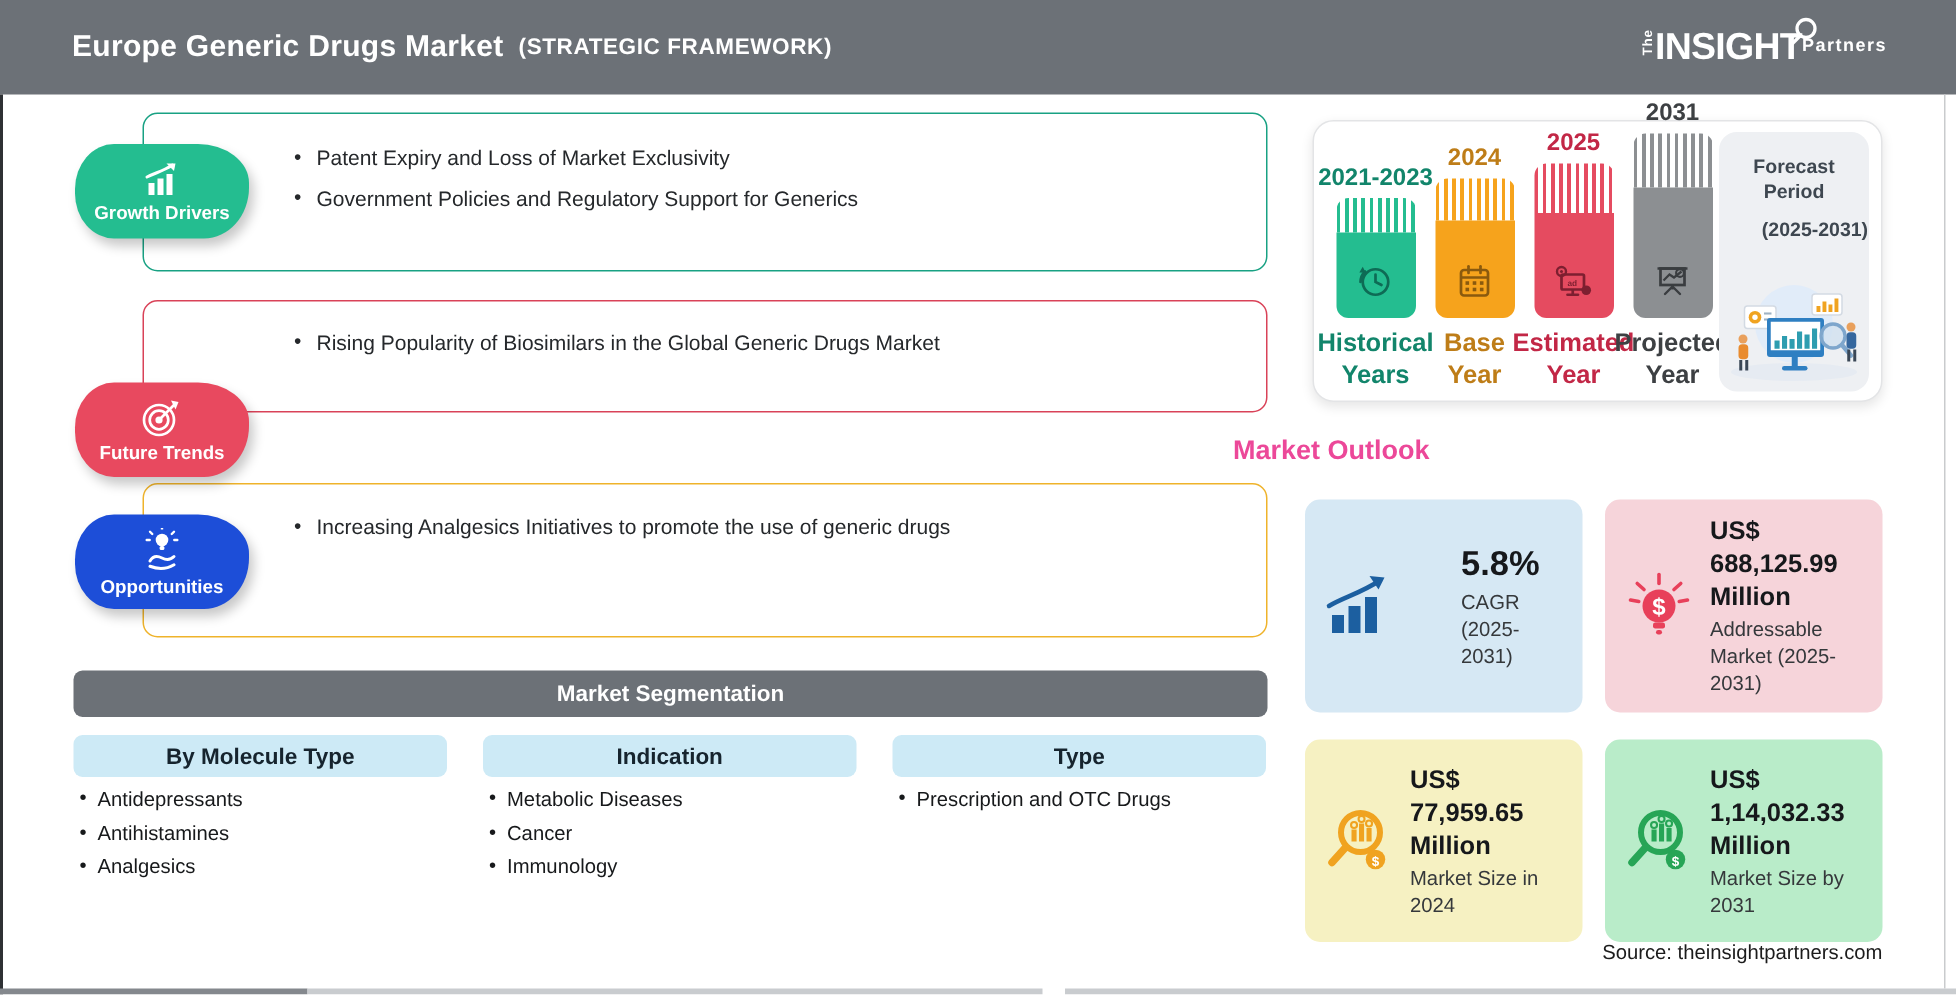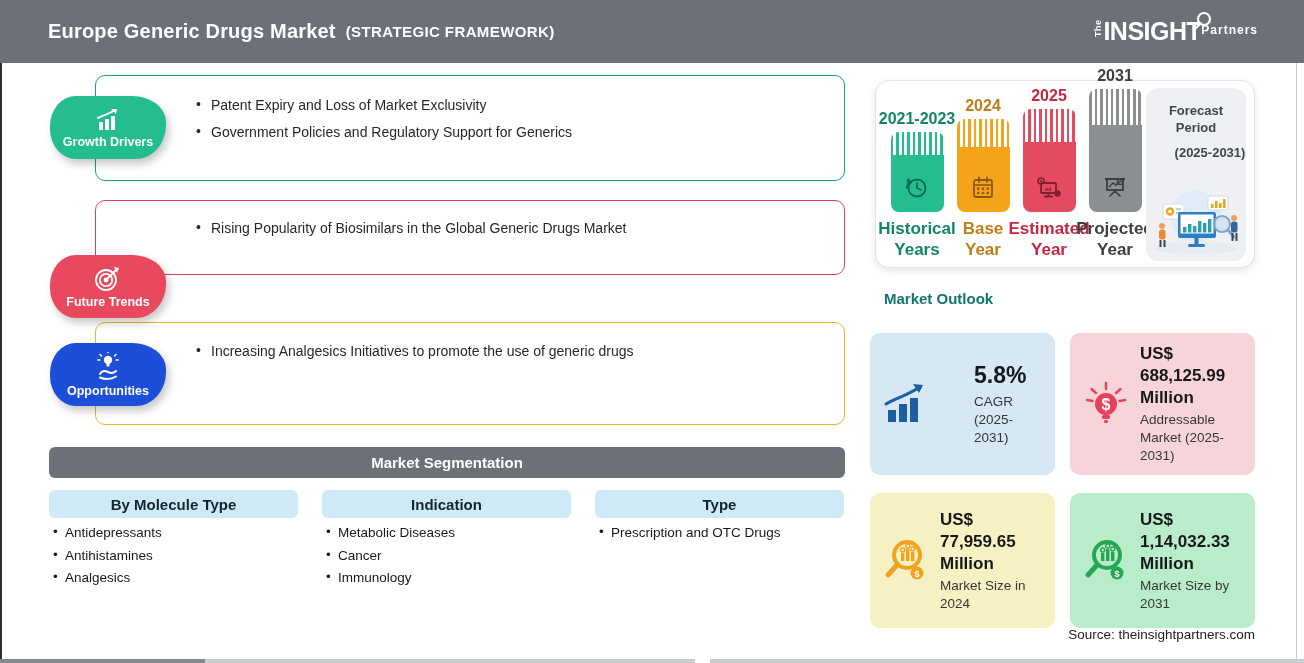--- a/index.html
+++ b/index.html
@@ -81,21 +81,21 @@
   .st-red    { background:repeating-linear-gradient(90deg,#E54B60 0 2.5px,#ffffff 2.5px 5.5px); }
   .st-gray   { background:repeating-linear-gradient(90deg,#8C8F92 0 2.5px,#ffffff 2.5px 5.5px); }
 
   .forecast { position:absolute; right:8px; top:7px; bottom:6px; width:100px;
               background:#EEF0F3; border-radius:12px; text-align:center; padding-top:15px; }
   .forecast-line1 { font-size:13px; font-weight:bold; color:#3E4750; line-height:1.3; padding:0 10px; }
   .forecast-line2 { font-size:13px; font-weight:bold; color:#3E4750; margin-top:8px;padding-left:28px; }
   .forecast-illo { position:absolute; bottom:5px; left:4px; }
 
   
-  .mo-title { position:absolute; left:884px; top:290px; font-size:15px; font-weight:bold; color:#0f766e; }
+  .mo-title { position:absolute; left:822px; top:290px; font-size:18px; font-weight:bold; color:#ec4899; }
   .card { position:absolute; width:185px; border-radius:10px; display:flex; align-items:center; padding:12px 10px 12px 8px; gap:6px; }
   .card-icon { flex:none; width:56px; display:flex; align-items:center; justify-content:center; }
   .card-body { flex:1; }
   .card-num { font-size:17px; font-weight:bold; color:#16181B; line-height:1.3; }
   .card-num-big { font-size:23px; }
   .card-desc { font-size:13.5px; color:#35383b; line-height:1.32; margin-top:2px; }
   .card-1 { left:870px; top:333px; height:142px; background:#D6E8F4;gap:40px; }
   .card-2 { left:1070px; top:333px; height:142px; background:#F6D4DA; }
   .card-3 { left:870px; top:493px; height:135px; background:#F6F1C2; }
   .card-4 { left:1070px; top:493px; height:135px; background:#B9ECC9; }

